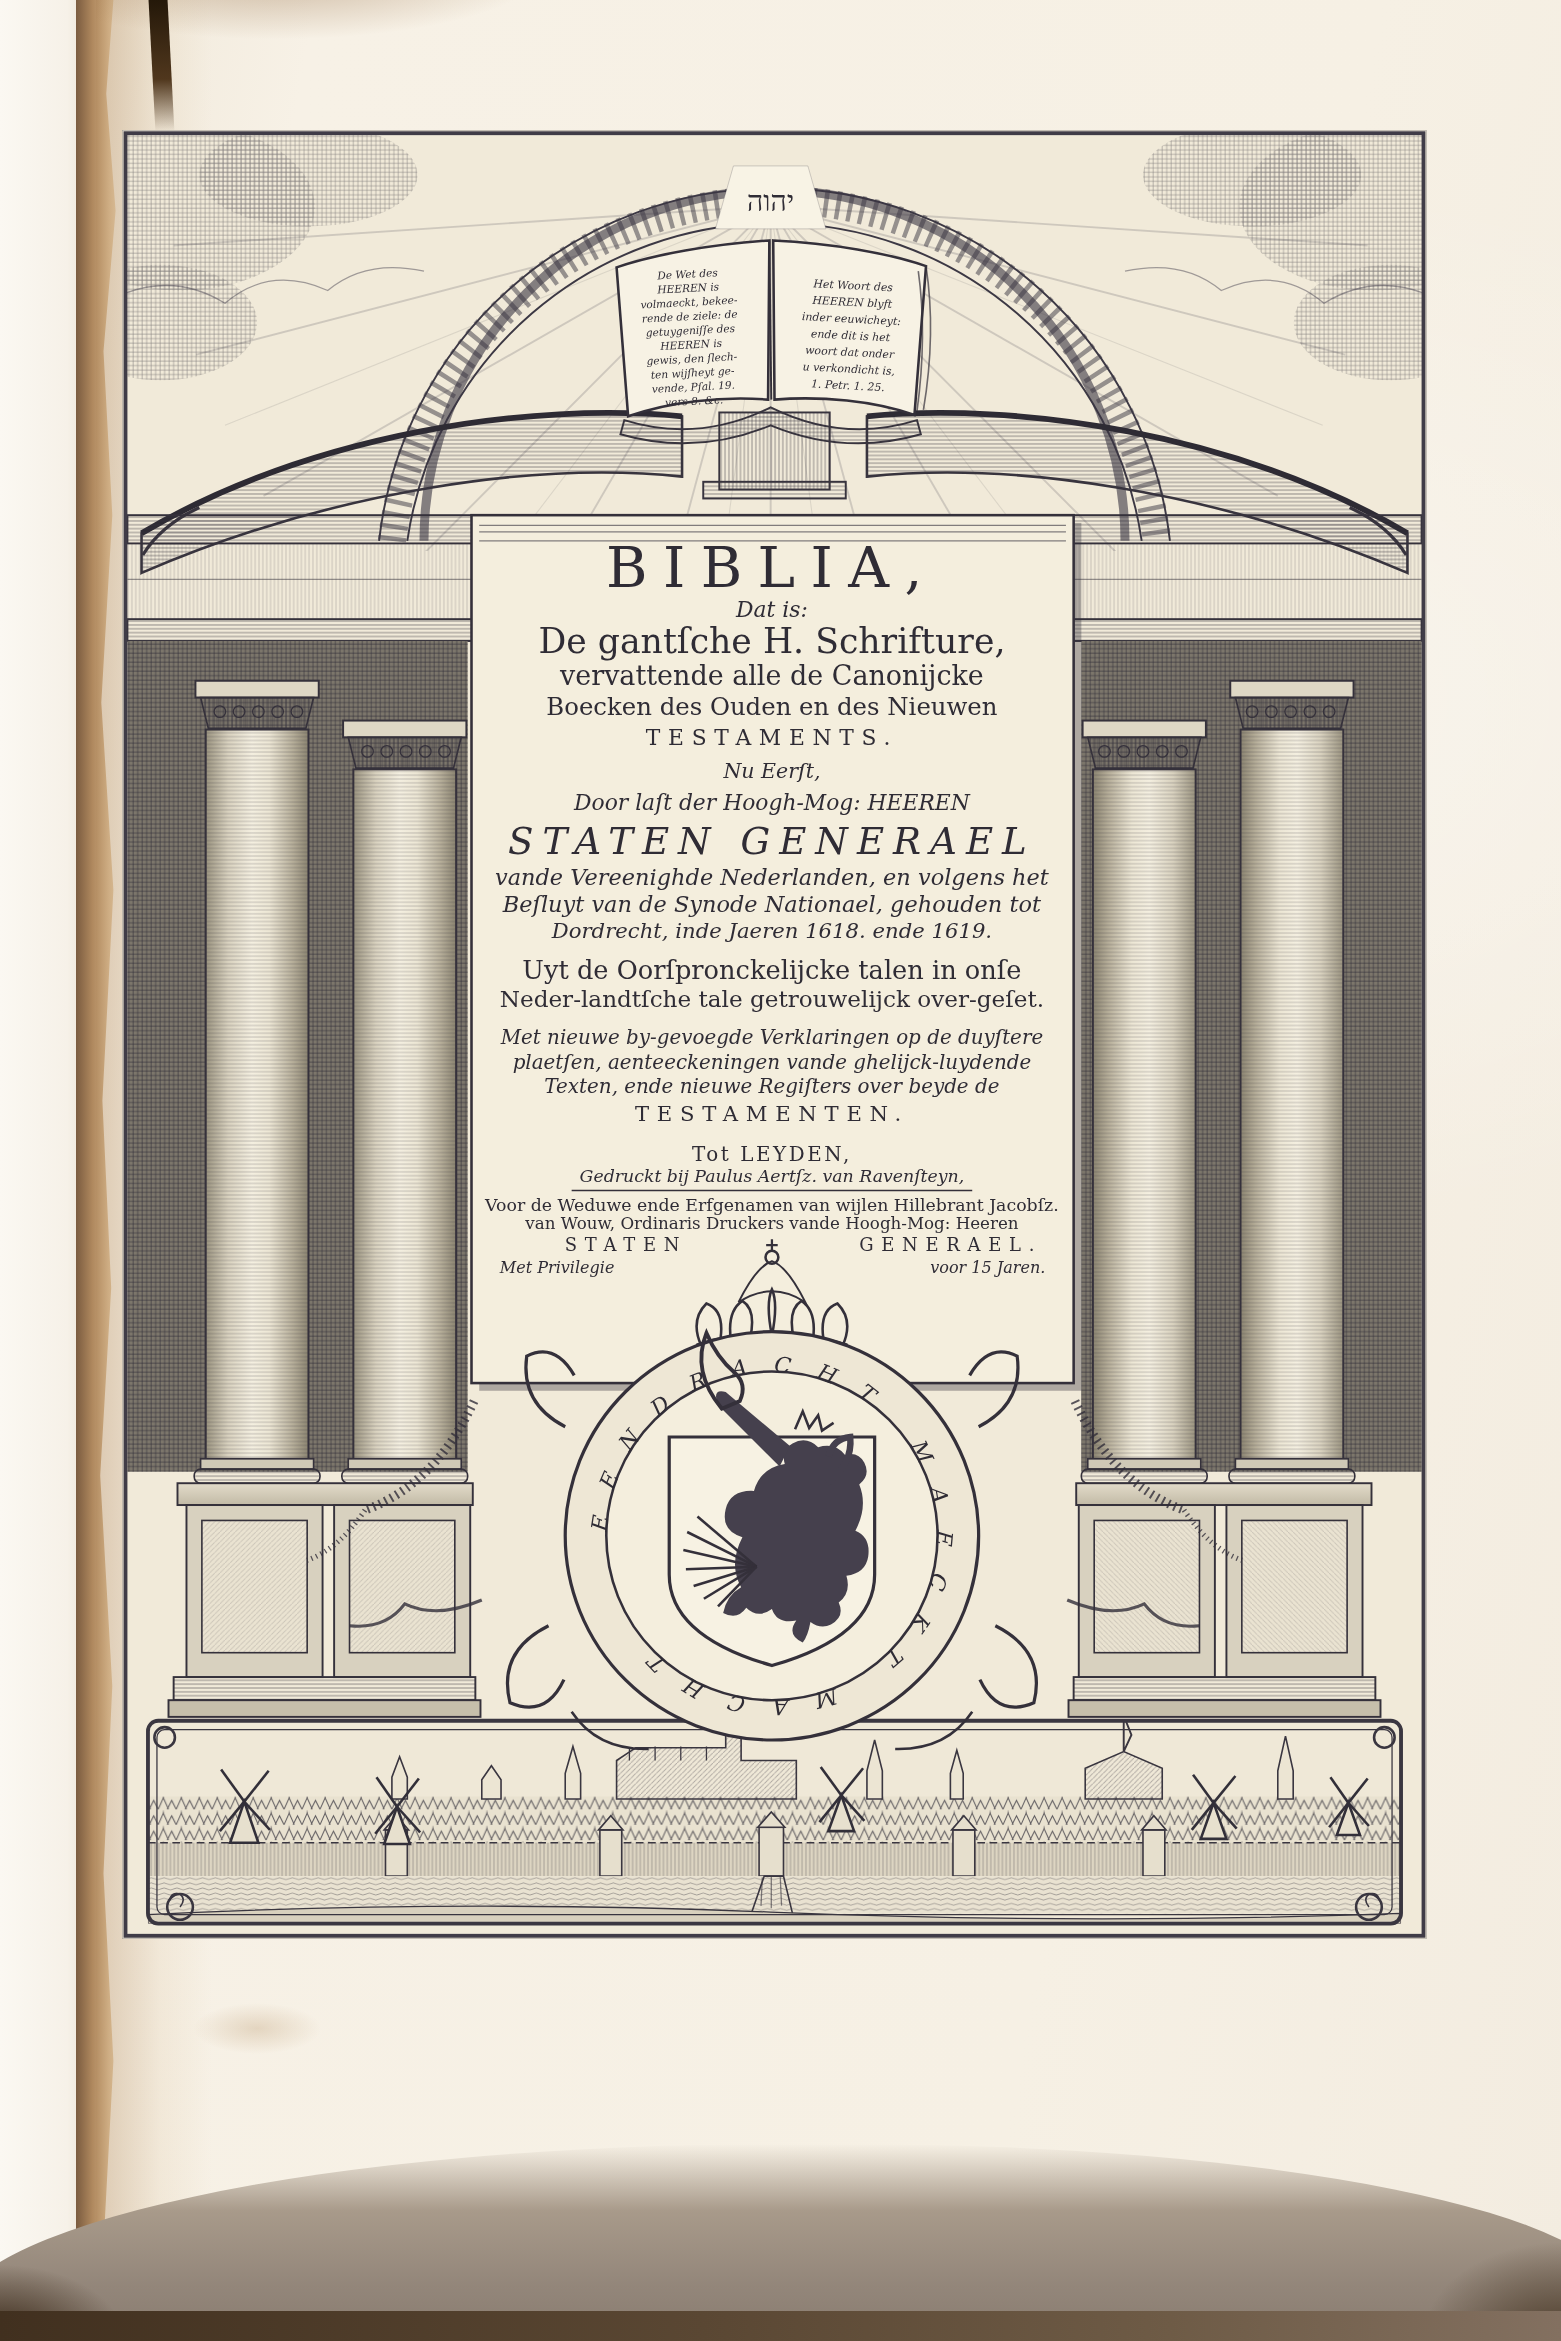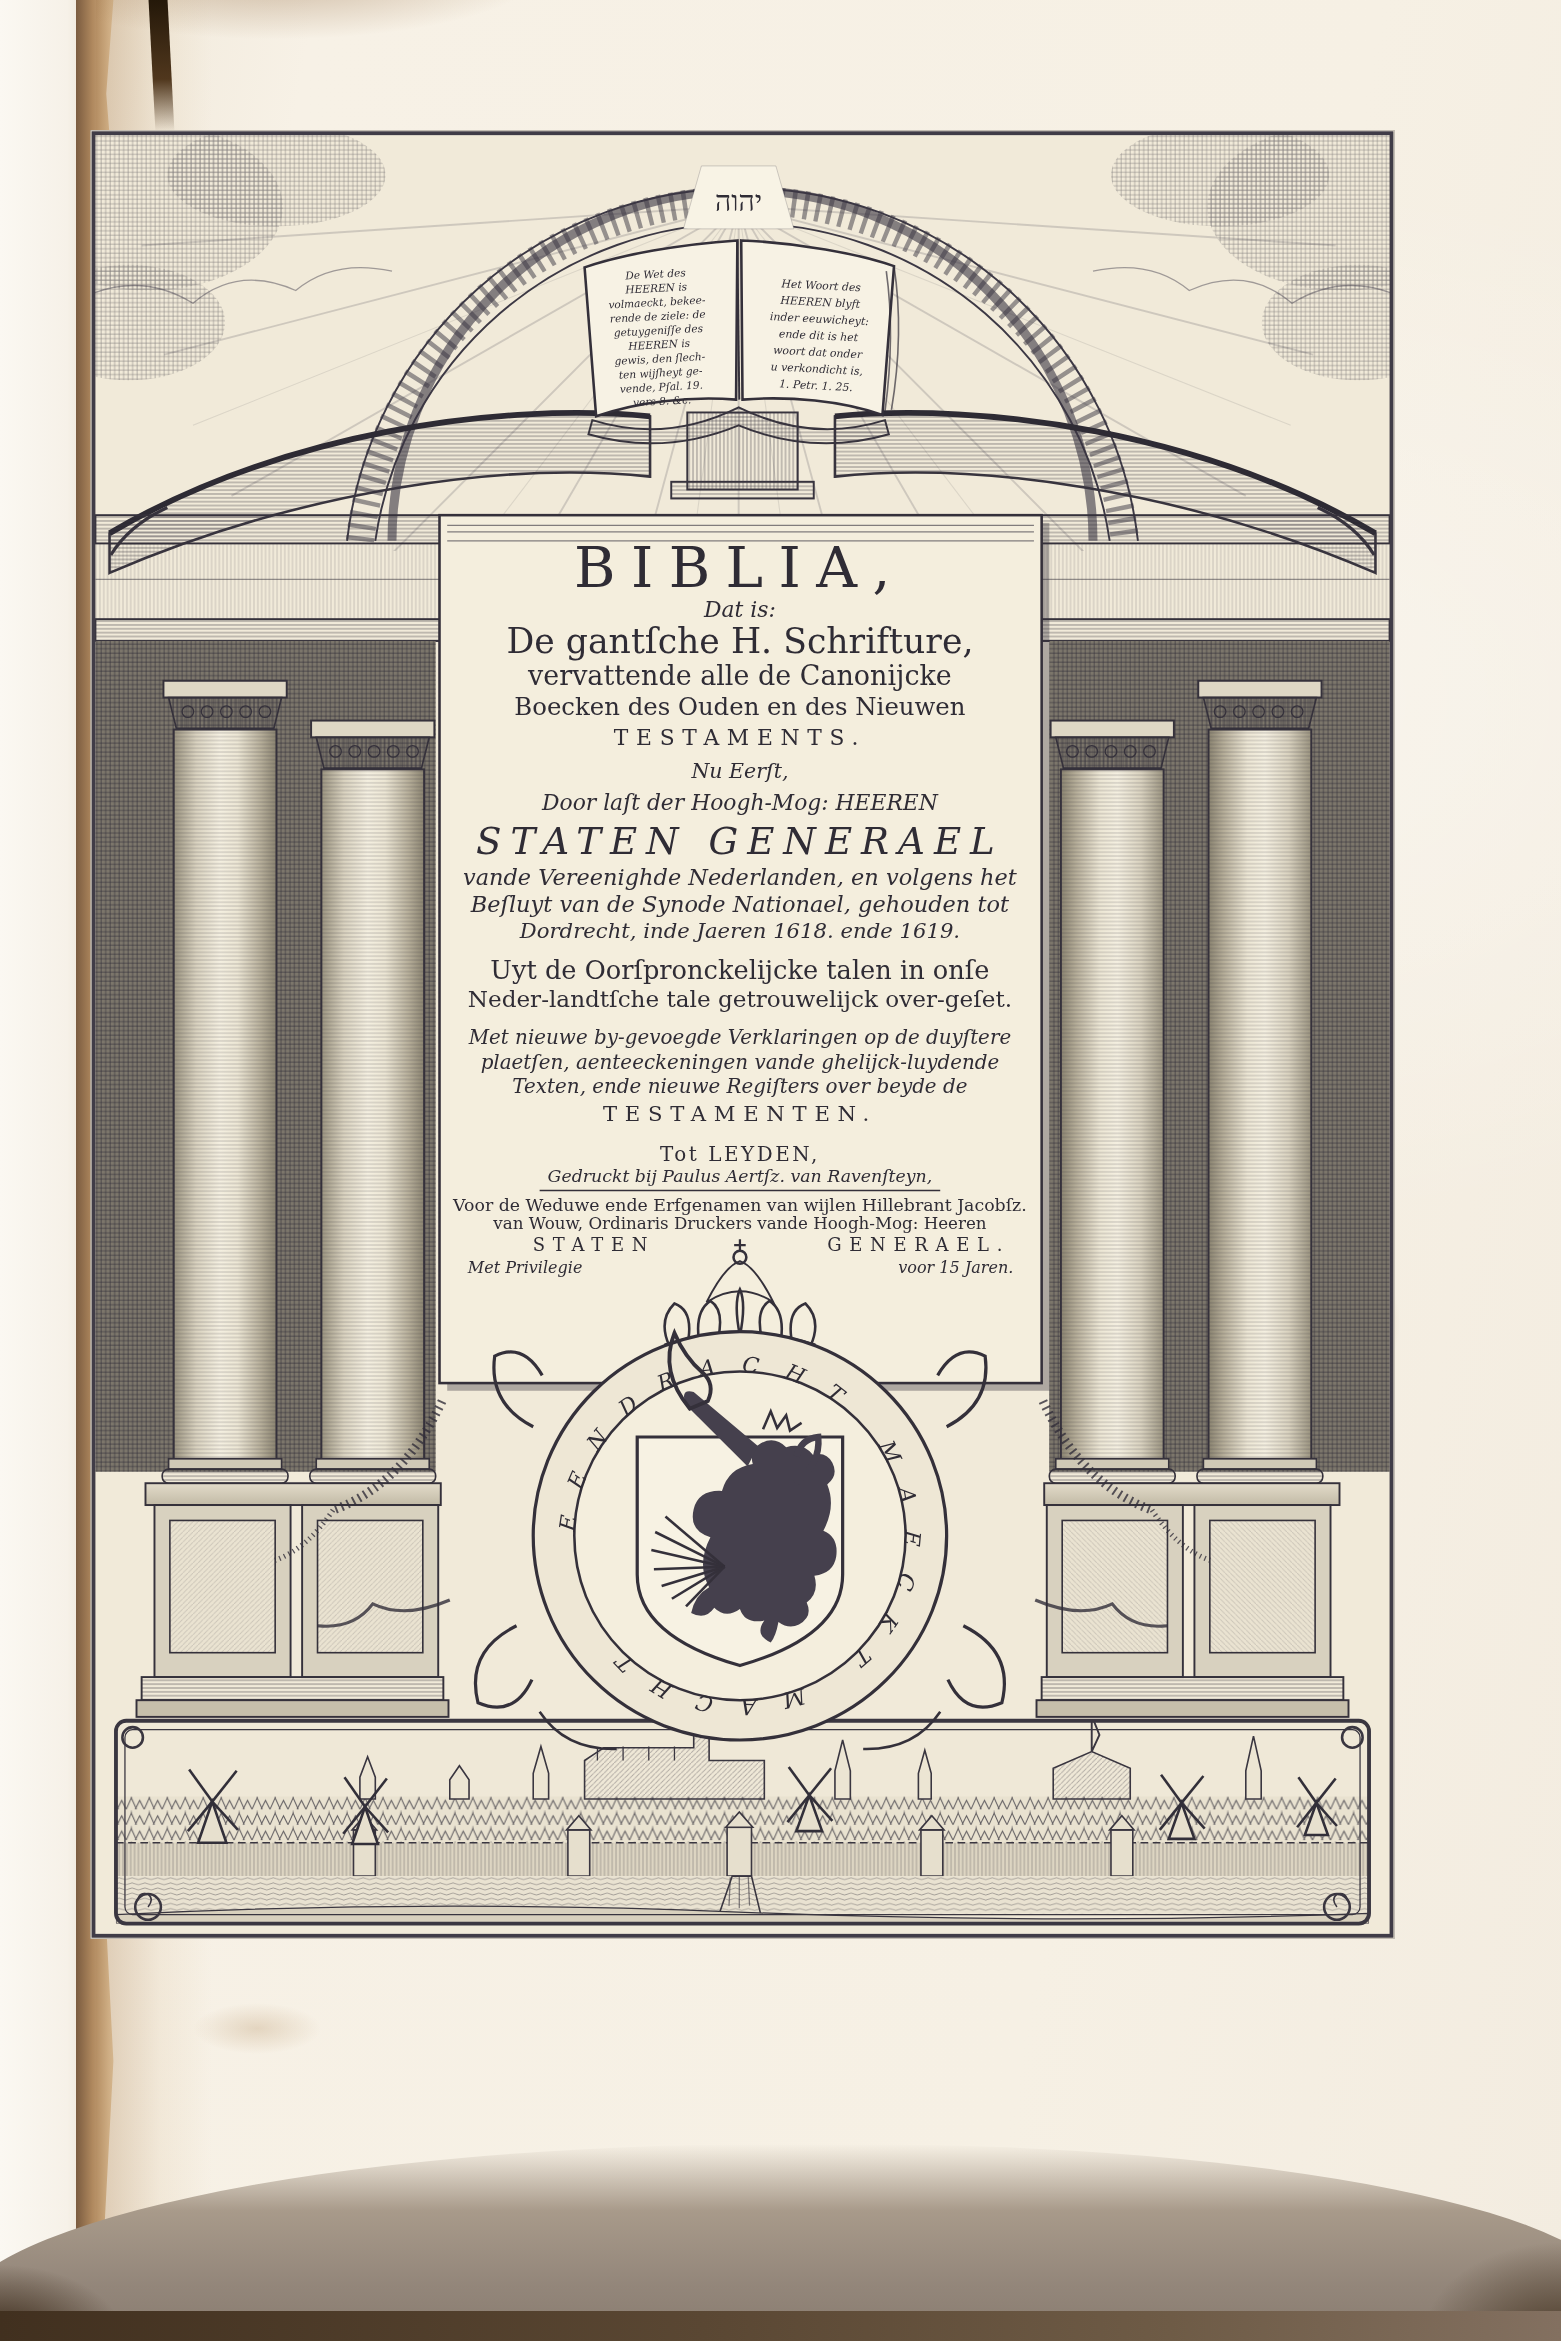--- a/index.html
+++ b/index.html
@@ -34,21 +34,21 @@
   .bottom-dark{left:0;top:2311px;width:1561px;height:31px;background:linear-gradient(90deg,#41301f,#5a4733 45%,#6e5b46 75%,#837060);}
   .bottom-corner-l{left:0;top:2228px;width:205px;height:114px;background:radial-gradient(167px 103px at 0% 100%, #352413, rgba(53,36,19,0) 75%);}
   .bottom-corner-r{left:1387px;top:2208px;width:175px;height:134px;background:radial-gradient(180px 128px at 100% 100%, #4c3b29, rgba(76,59,41,0) 78%);}
   .fox1{left:1274px;top:193px;width:77px;height:58px;border-radius:50%;
     background:radial-gradient(closest-side, rgba(196,148,88,.35), rgba(0,0,0,0));}
   .fox2{left:1342px;top:1271px;width:58px;height:103px;border-radius:50%;
     background:radial-gradient(closest-side, rgba(196,148,88,.28), rgba(0,0,0,0));}
   .fox3{left:193px;top:2003px;width:128px;height:51px;border-radius:50%;
     background:radial-gradient(closest-side, rgba(170,130,80,.25), rgba(0,0,0,0));}
   
-  .plate-wrap{left:90px;top:130px;width:1305px;height:1809px;}
+  .plate-wrap{left:122px;top:130px;width:1305px;height:1809px;}
   svg{display:block;}
   text{fill:#2f2c35;}
   .t-roman{font-family:"DejaVu Serif","Liberation Serif",serif;}
   .t-italic{font-family:"DejaVu Serif","Liberation Serif",serif;font-style:italic;}
 </style>
 </head>
 <body>
 
 <div class="layer page"></div>
 <div class="layer backdrop-strip"></div>

